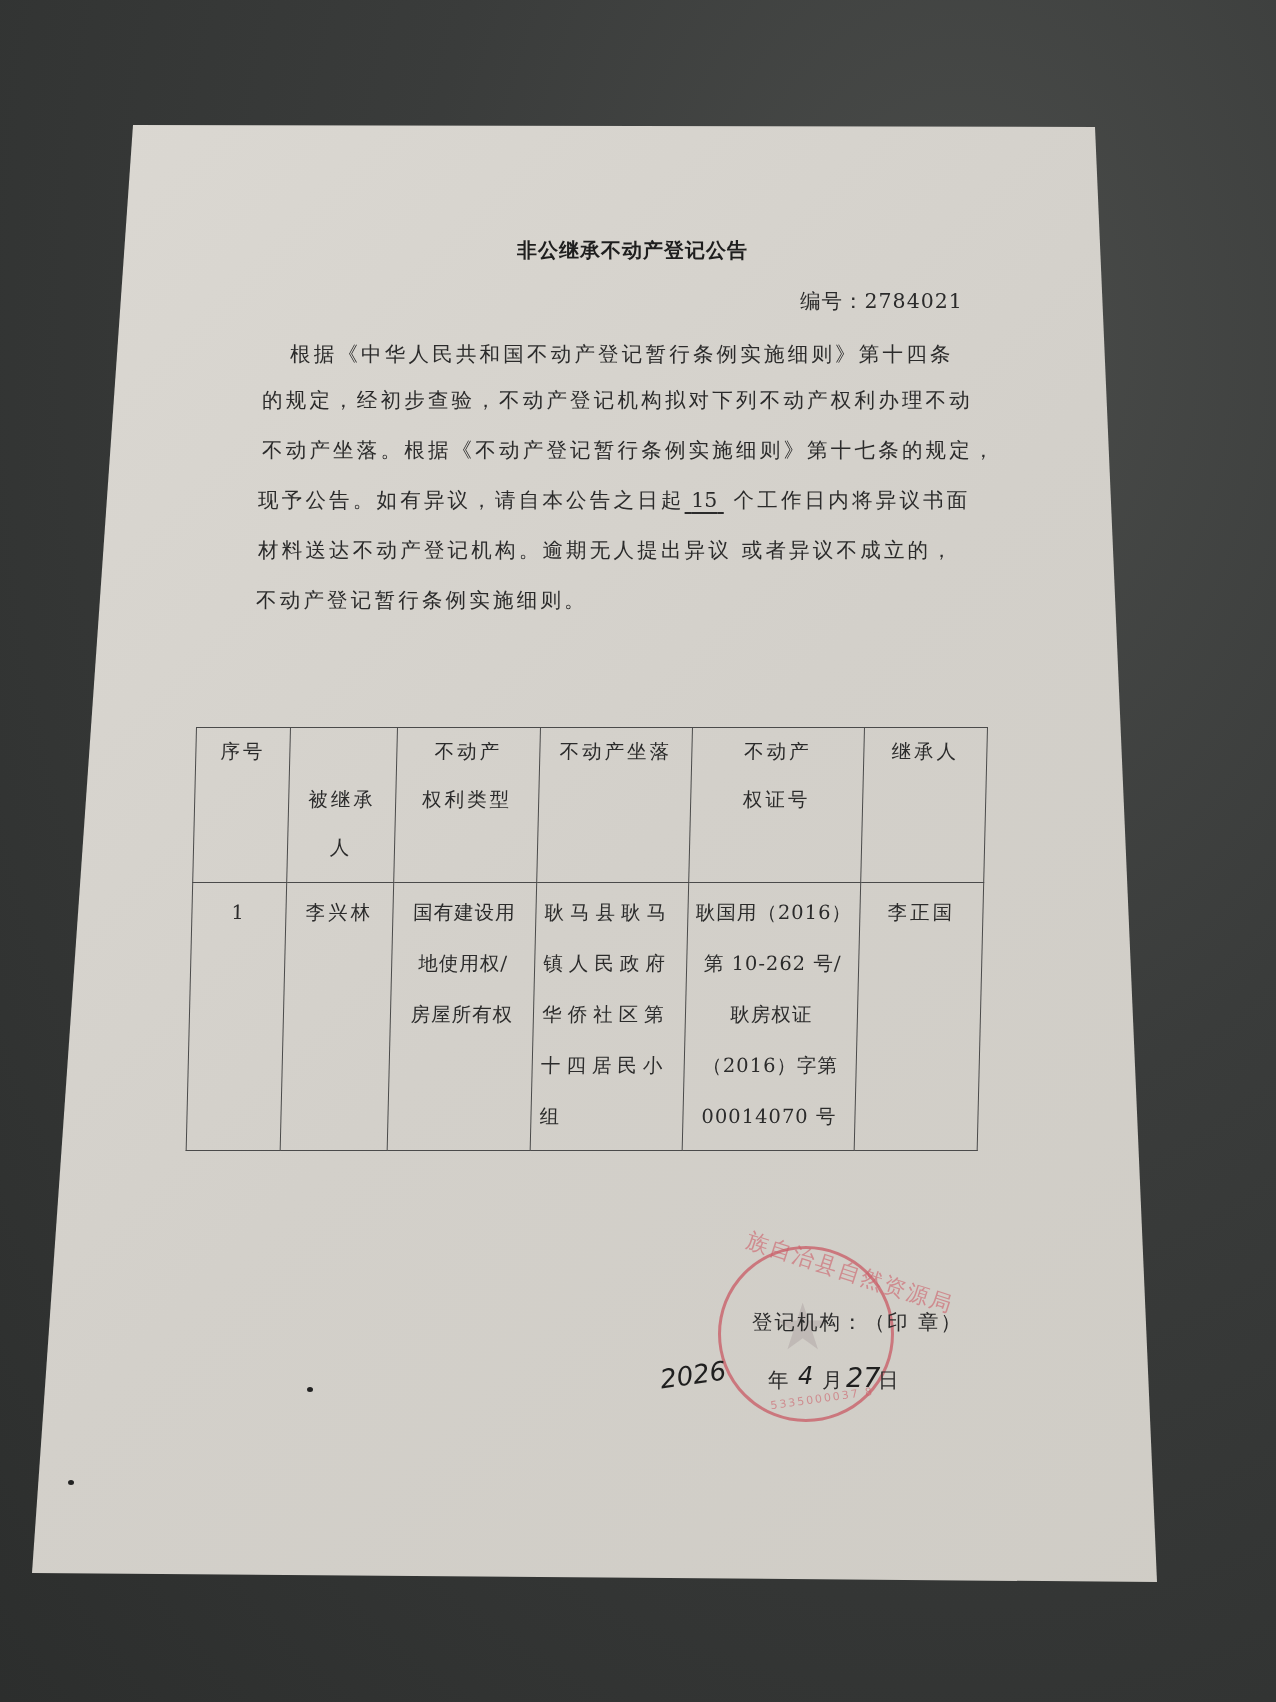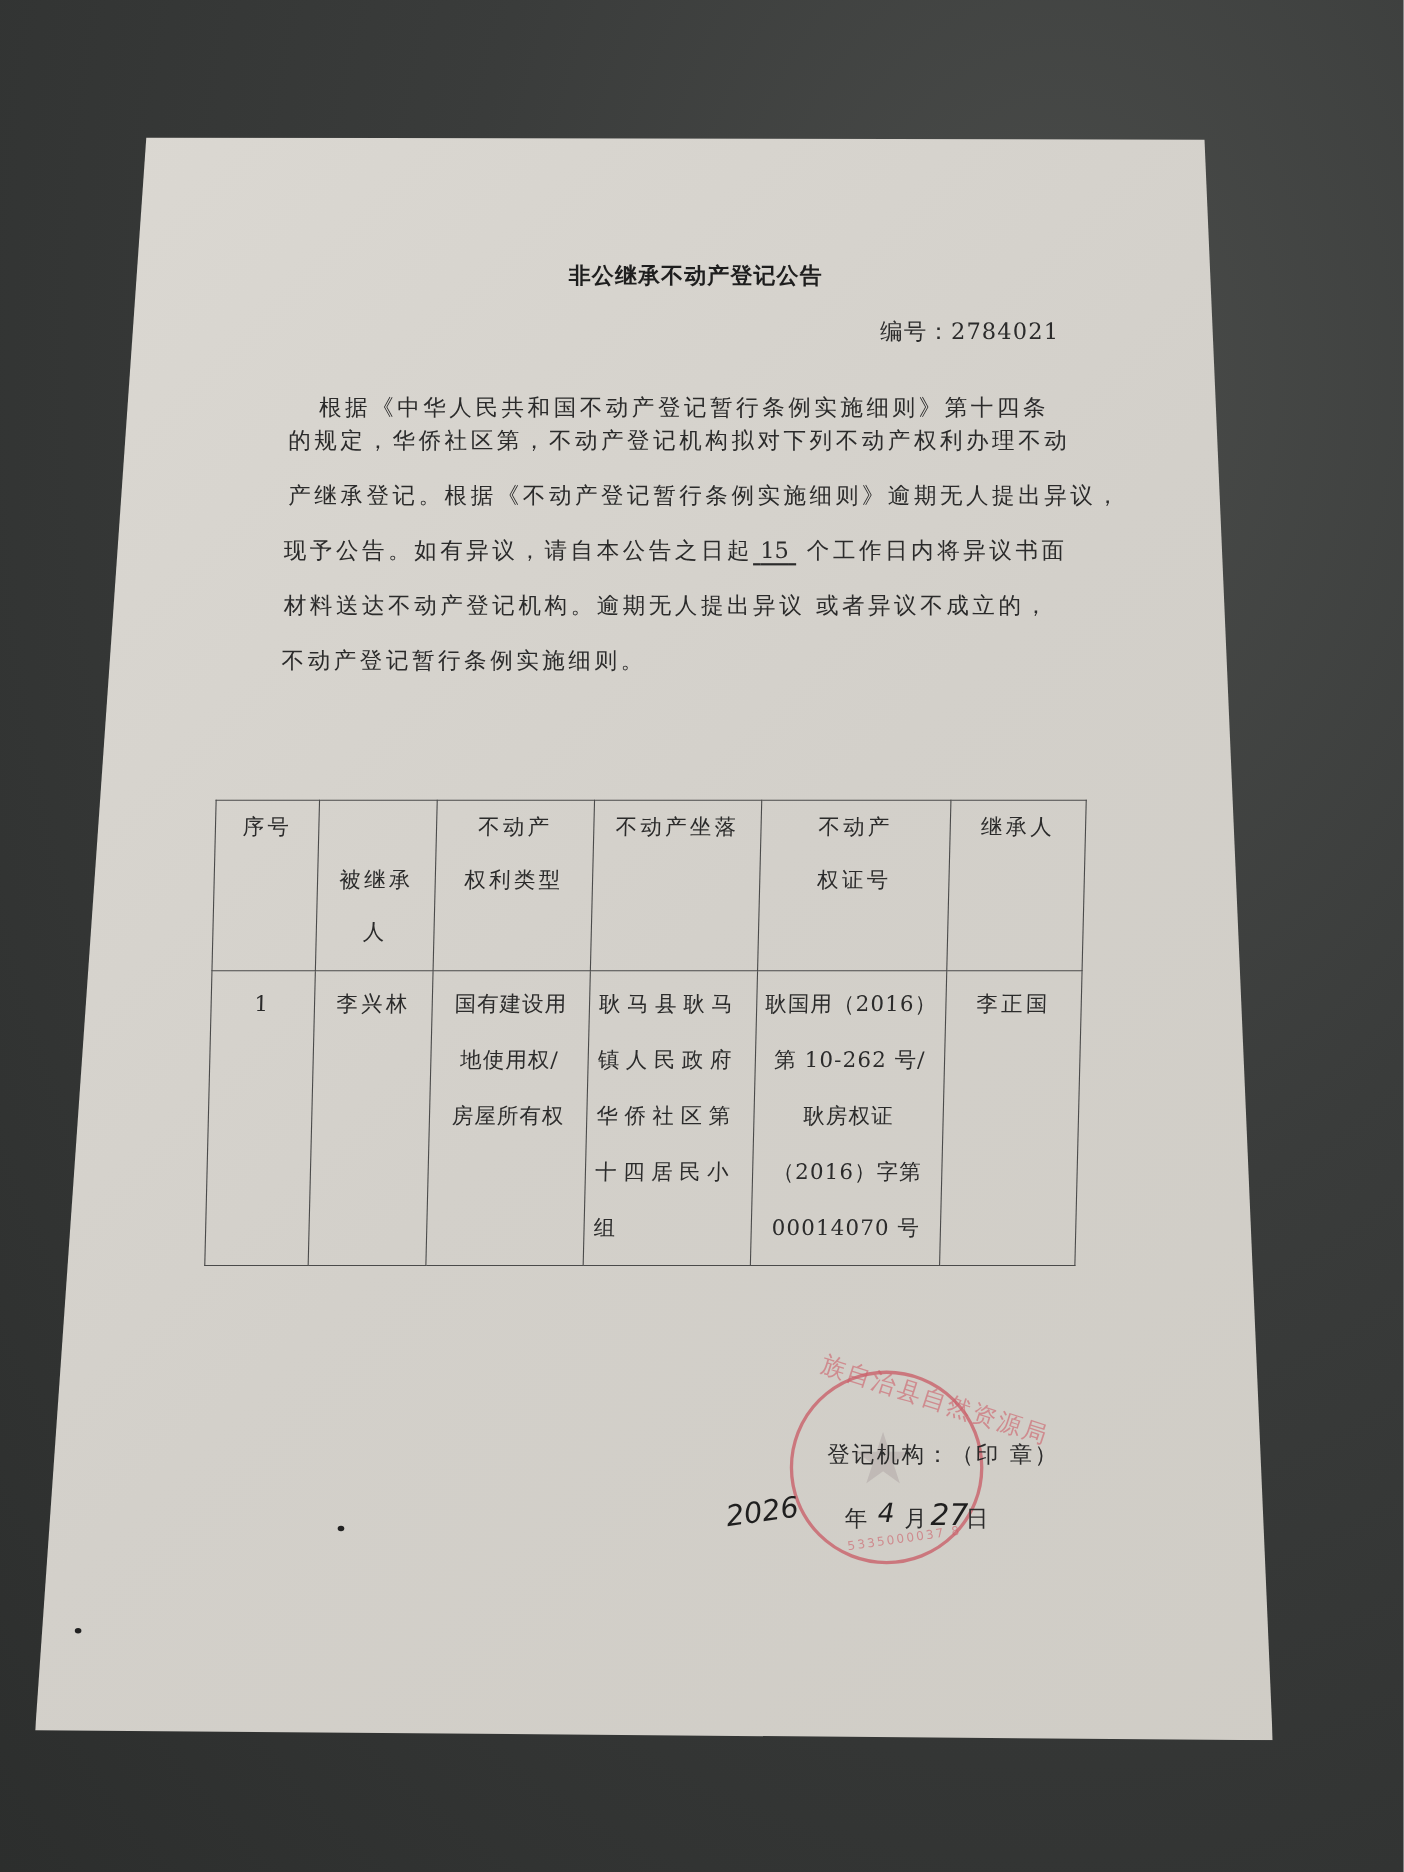--- a/index.html
+++ b/index.html
@@ -43,23 +43,23 @@
 
 <div class="paper"></div>
 
 <div class="content">
 
   <div class="abs title" style="left:517px; top:237px;">非公继承不动产登记公告</div>
 
   <div class="abs para-line" style="left:800px; top:287px; letter-spacing:1px;">编号：2784021</div>
 
   <div>
-    <div class="abs para-line" style="left:290px; top:356px;">根据《中华人民共和国不动产登记暂行条例实施细则》第十四条</div>
-    <div class="abs para-line" style="left:262px; top:386px;">的规定，华侨社区第，不动产登记机构拟对下列不动产权利办理不动</div>
-    <div class="abs para-line" style="left:262px; top:436px;">产继承登记。根据《不动产登记暂行条例实施细则》逾期无人提出异议，</div>
+    <div class="abs para-line" style="left:290px; top:340px;">根据《中华人民共和国不动产登记暂行条例实施细则》第十四条</div>
+    <div class="abs para-line" style="left:262px; top:386px;">的规定，经初步查验，不动产登记机构拟对下列不动产权利办理不动</div>
+    <div class="abs para-line" style="left:262px; top:436px;">不动产坐落。根据《不动产登记暂行条例实施细则》第十七条的规定，</div>
     <div class="abs para-line" style="left:258px; top:486px;">
       <span>现予公告。如有异议，请自本公告之日起</span><span class="u" style="letter-spacing:0;margin-top:42px;">&nbsp;<span>15</span>&nbsp;</span><span> 个工作日内将异议书面</span>
     </div>
     <div class="abs para-line" style="left:258px; top:536px;">材料送达不动产登记机构。逾期无人提出异议 或者异议不成立的，</div>
     <div class="abs para-line" style="left:256px; top:586px;">不动产登记暂行条例实施细则。</div>
   </div>
 
 
   <table class="reg" style="left:196px; top:727px; width:792px; transform:skewX(-1.4deg); transform-origin:0 0;">
     <colgroup>

